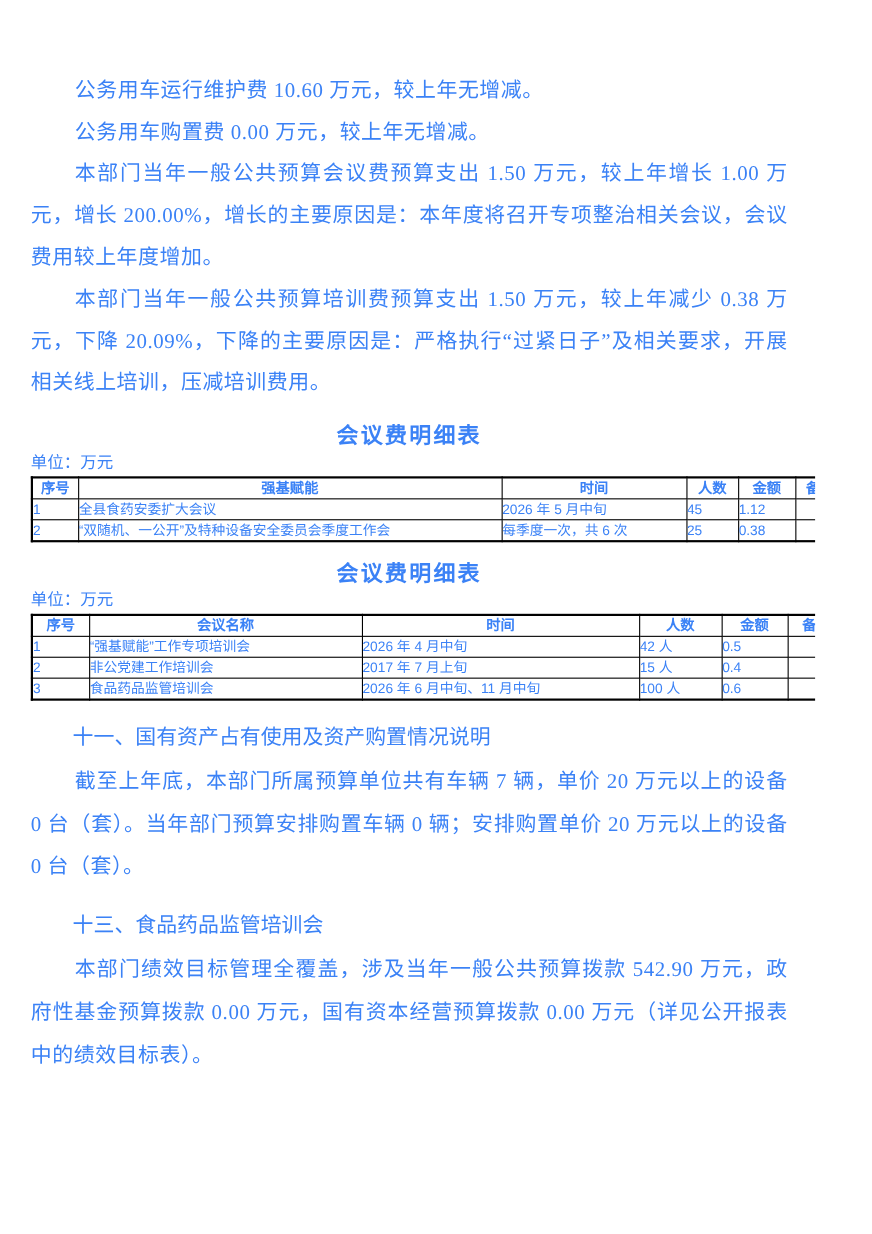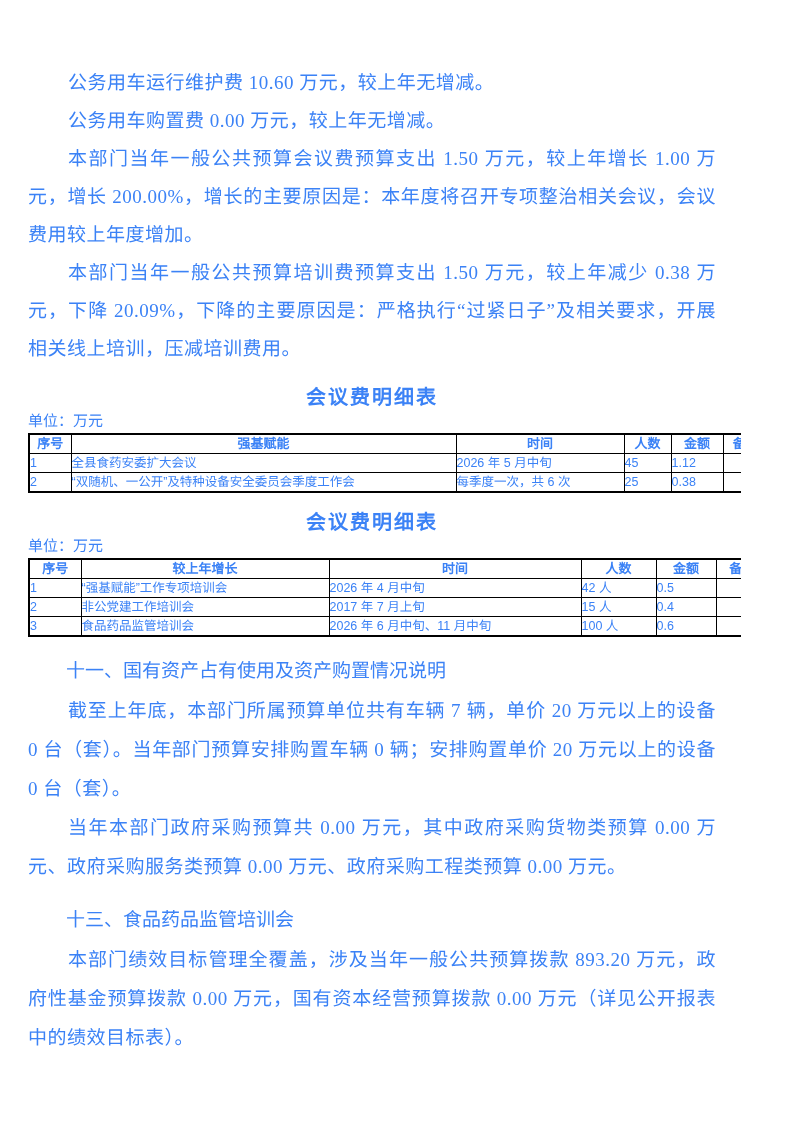--- a/index.html
+++ b/index.html
@@ -137,21 +137,21 @@
         <col style="width:52px">
           <col style="width:248px">
           <col style="width:252px">
           <col style="width:75px">
           <col style="width:60px">
           <col style="width:53px">
       </colgroup>
       <thead>
         <tr>
           <th>序号</th>
-          <th>较上年增长</th>
+          <th>会议名称</th>
           <th>时间</th>
           <th>人数</th>
           <th>金额</th>
           <th>备注</th>
         </tr>
       </thead>
       <tbody>
         <tr>
           <td>1</td>
           <td>“强基赋能”工作专项培训会</td>
@@ -178,22 +178,21 @@
         </tr>
       </tbody>
     </table>
 
     <div class="section">
       <h3 class="section-heading">十一、国有资产占有使用及资产购置情况说明</h3>
       <p class="body-para">截至上年底，本部门所属预算单位共有车辆 7 辆，单价 20 万元以上的设备 0 台（套）。当年部门预算安排购置车辆 0 辆；安排购置单价 20 万元以上的设备 0 台（套）。</p>
     </div>
 
     <div class="section">
-      <p class="body-para">当年本部门政府采购预算共 0.00 万元，其中政府采购货物类预算 0.00 万元、政府采购服务类预算 0.00 万元、政府采购工程类预算 0.00 万元。</p>
     </div>
 
     <div class="section">
       <h3 class="section-heading">十三、食品药品监管培训会</h3>
-      <p class="body-para">本部门绩效目标管理全覆盖，涉及当年一般公共预算拨款 893.20 万元，政府性基金预算拨款 0.00 万元，国有资本经营预算拨款 0.00 万元（详见公开报表中的绩效目标表）。</p>
+      <p class="body-para">本部门绩效目标管理全覆盖，涉及当年一般公共预算拨款 542.90 万元，政府性基金预算拨款 0.00 万元，国有资本经营预算拨款 0.00 万元（详见公开报表中的绩效目标表）。</p>
     </div>
 
   </div>
 </div>
 
 </body></html>

